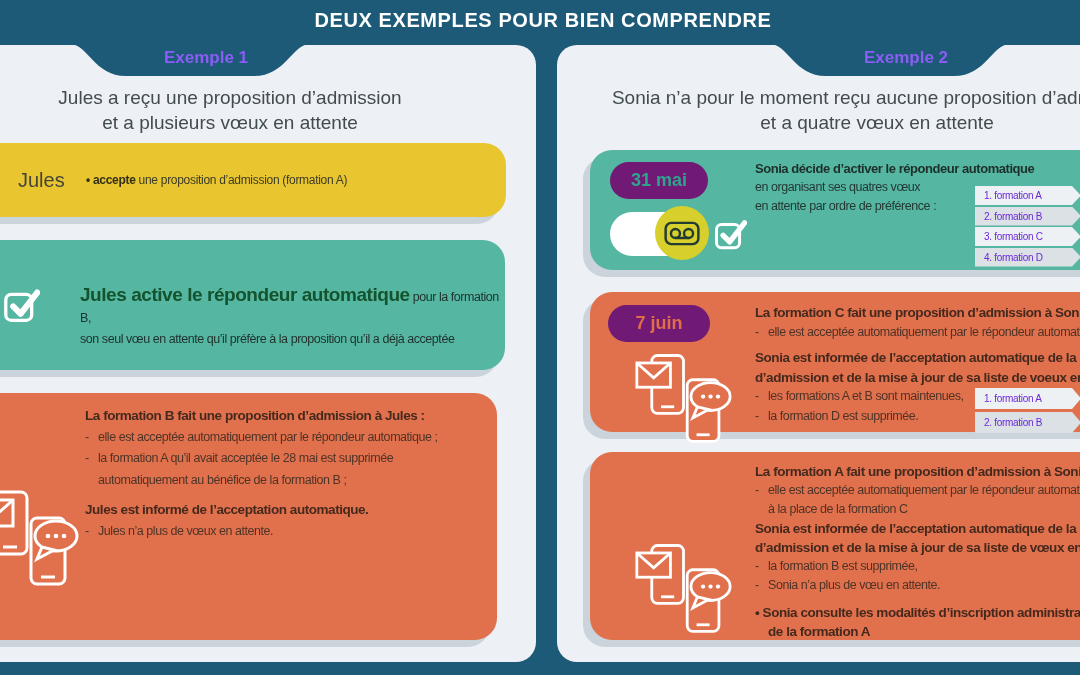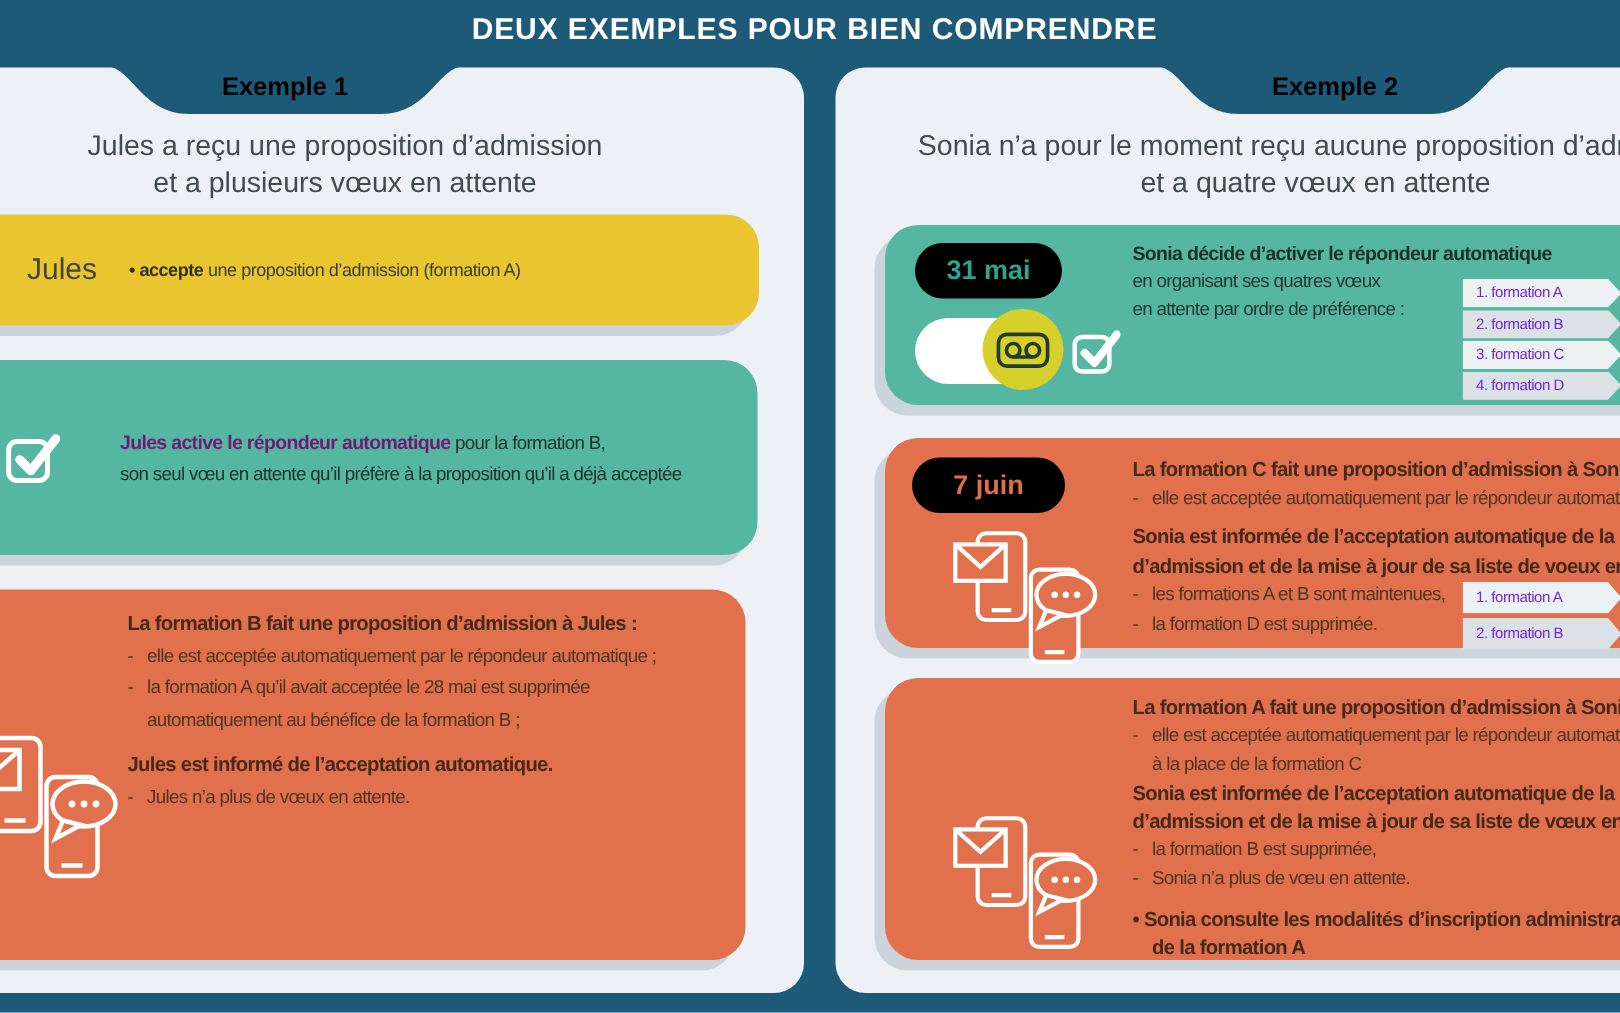--- a/index.html
+++ b/index.html
@@ -10,53 +10,53 @@
   }
   .main-title{
     position:absolute;top:9px;left:0;width:1086px;
     text-align:center;color:#fff;font-weight:bold;font-size:20px;letter-spacing:.6px;
   }
   .panel{position:absolute;top:45px;height:617px;background:#edf1f5;border-radius:20px;}
   .panel-left{left:-40px;width:576px;}
   .panel-right{left:557px;width:600px;}
   .tab{position:absolute;top:-1px;width:240px;height:34px;}
   .tab svg{display:block;width:240px;height:34px;}
-  .tab .lbl{position:absolute;top:4px;left:0;width:100%;text-align:center;color:#000000;font-weight:bold;font-size:17px;}
+  .tab .lbl{position:absolute;top:4px;left:16px;width:100%;text-align:center;color:#8b5cf6;font-weight:bold;font-size:17px;}
   .tab-1{left:110px;} .tab-2{left:213px;text-decoration:underline;}
   .subtitle{position:absolute;top:40px;text-align:center;font-size:19px;color:#424b50;line-height:25px;}
   .subtitle-1{left:0;width:540px;}
   .subtitle-2{left:0;width:640px;}
 
   .box{position:absolute;border-radius:22px;box-shadow:-7px 7px 0 #ccd4db;}
   .teal{background:#55b6a2;--boxc:#55b6a2;}
   .orange{background:#e1714d;--boxc:#e1714d;}
   .yellow{background:#e9c52f;}
 
   
   .box-actor{left:0;top:98px;width:546px;height:74px;display:flex;align-items:center;}
   .actor-name{width:62px;padding-left:58px;font-size:20px;color:#45453a;}
   .actor-bullets{font-size:12px;color:#3c3c28;line-height:20px;letter-spacing:-.3px;padding-left:6px;}
   .actor-bullets b{color:#332f18;}
 
   .box-responder{left:0;top:195px;width:545px;height:130px;}
   .cb-big{position:absolute;left:43px;top:47px;width:37px;height:37px;}
   .responder-text{position:absolute;left:120px;top:44px;font-size:12.5px;letter-spacing:-.45px;color:#21332e;line-height:21px;}
-  .responder-text b{font-size:13px;color:#701a75;}
+  .responder-text b{font-size:19px;color:#14532d;}
 
   .box-result1{left:0;top:348px;width:537px;height:247px;}
   .msg-icons{position:absolute;width:104px;height:112px;}
   .mi-1{left:15px;top:95px;}
   .result1-text{position:absolute;left:125px;top:12px;width:400px;font-size:12.5px;letter-spacing:-.45px;color:#4e3326;line-height:21.5px;}
   .h-or{font-weight:bold;font-size:13.5px;color:#46291d;letter-spacing:-.45px;}
   .drow{display:flex;}
   .dash{width:13px;flex:none;}
   .foot{margin-top:15px;font-weight:bold;font-size:13.5px;color:#46291d;width:425px;}
 
   
-  .date-pill{position:absolute;height:37px;border-radius:19px;background:#000000;text-align:center;line-height:37px;font-weight:bold;font-size:18px;}
+  .date-pill{position:absolute;height:37px;border-radius:19px;background:#701a75;text-align:center;line-height:37px;font-weight:bold;font-size:18px;}
   .pill-teal{color:#2fa38c;}
   .pill-orange{color:#e06e49;}
 
   .box-r-teal{left:33px;top:105px;width:560px;height:120px;}
   .toggle{position:absolute;left:20px;top:62px;width:92px;height:44px;background:#fff;border-radius:22px;}
   .knob{position:absolute;right:-7px;top:-6px;width:54px;height:54px;border-radius:50%;background:#d7cf2b;display:flex;align-items:center;justify-content:center;}
   .knob svg{width:36px;height:25px;}
   .cb-small{position:absolute;left:124px;top:68px;width:33px;height:33px;}
   .rteal-text{position:absolute;left:165px;top:9px;font-size:12.5px;letter-spacing:-.45px;color:#243833;line-height:19px;}
   .rteal-text .h{font-weight:bold;font-size:13px;color:#1d2f2a;}

